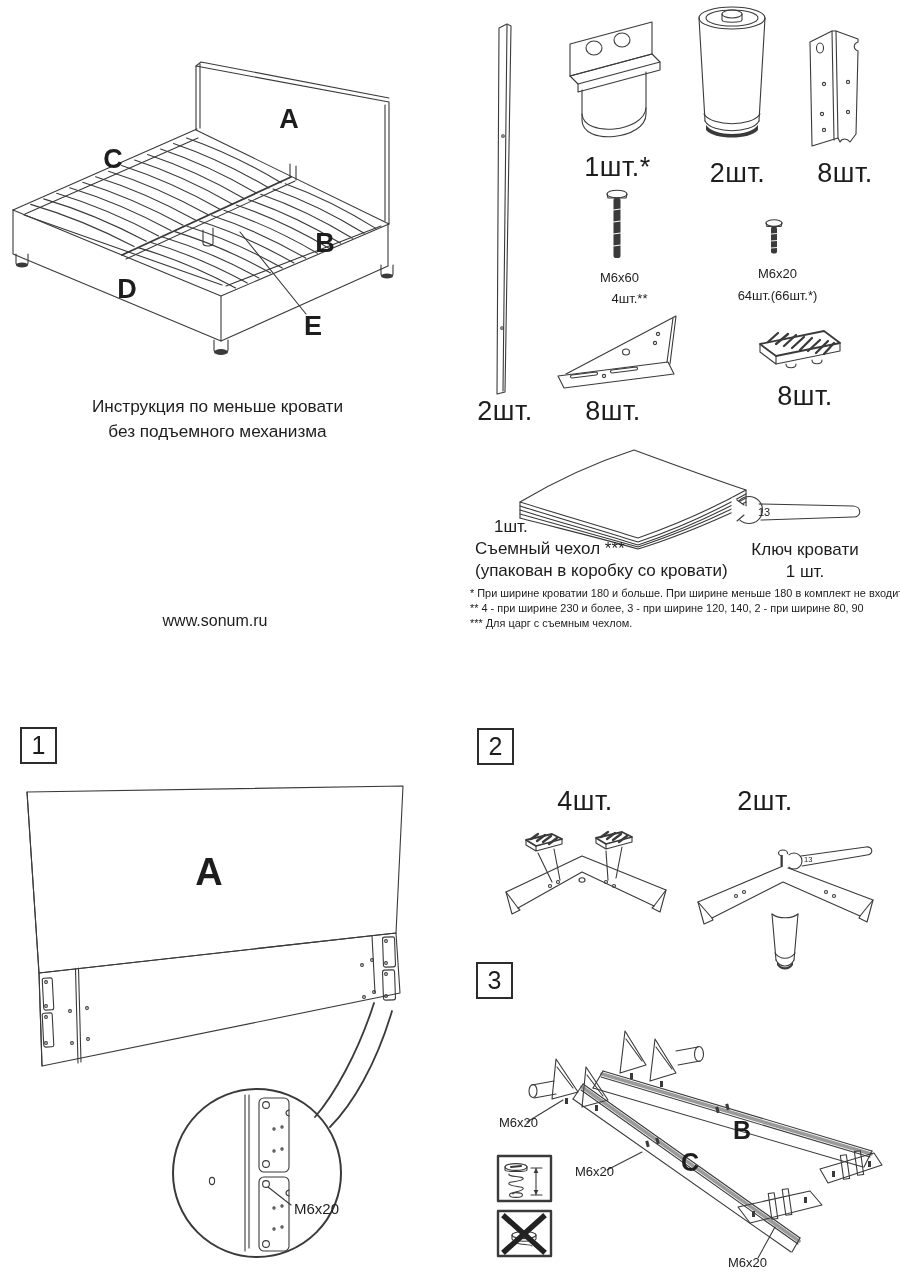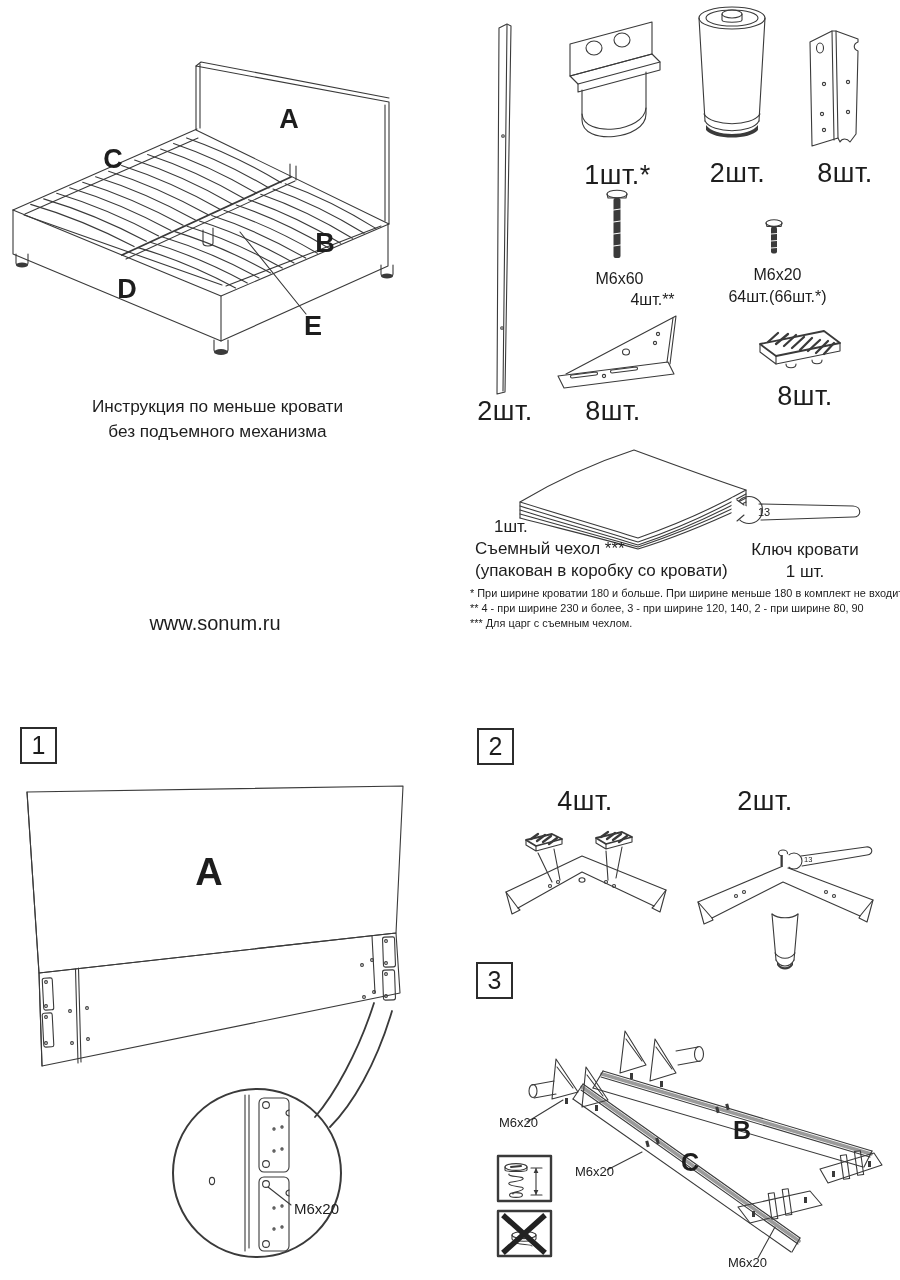--- a/index.html
+++ b/index.html
@@ -9,21 +9,21 @@
   svg path,svg line,svg rect,svg circle,svg ellipse,svg polyline,svg polygon{
       stroke:#3a3a3a;fill:none;stroke-width:1.1;stroke-linejoin:round;stroke-linecap:round;}
   svg .fd{fill:#3a3a3a;stroke:none;}
   svg .wh{fill:#ffffff;stroke:#ffffff;}
   svg .stripe{stroke:#9a9a9a;stroke-width:3.6;}
   svg .hatch{stroke-width:2.3;}
   svg .bold{stroke-width:1.8;}
   svg text{fill:#1d1d1d;stroke:none;font-family:"Liberation Sans",sans-serif;}
   .lbl{position:absolute;white-space:nowrap;}
   .big{font-size:27px;letter-spacing:0.5px;}
-  .med{font-size:16px;}
+  .med{font-size:13px;}
   .cap{font-size:17px;line-height:22px;text-align:right;}
   .small{font-size:10.9px;line-height:15px;}
   .ctr{text-align:center;}
   .stepbox{position:absolute;width:33px;height:33px;border:2.3px solid #2c2c2c;
            display:flex;align-items:center;justify-content:center;font-size:25px;background:#fff;z-index:5;}
 </style>
 </head>
 <body>
 
 <div class="sheet">
@@ -93,21 +93,21 @@
     <text x="113" y="166" font-size="27" font-weight="600" text-anchor="middle">C</text>
     <text x="325" y="250" font-size="27" font-weight="600" text-anchor="middle">B</text>
     <text x="127" y="296" font-size="27" font-weight="600" text-anchor="middle">D</text>
     <text x="313" y="333" font-size="27" font-weight="600" text-anchor="middle">E</text>
   </svg>
 
   <div class="lbl cap ctr" style="left:55px;top:394px;width:325px;font-size:17.2px;line-height:24.5px">
     <div>Инструкция по меньше кровати</div>
     <div>без подъемного механизма</div>
   </div>
-  <div class="lbl ctr" style="left:105px;top:612px;width:220px;font-size:20px">www.sonum.ru</div>
+  <div class="lbl ctr" style="left:105px;top:612px;width:220px;font-size:16px">www.sonum.ru</div>
 
   <svg style="left:492px;top:18px;width:30px;height:380px" viewBox="0 0 30 380">
     <path d="M7,10 L15,6 L19,8 L13,374 L5,376 Z"></path>
     <path d="M15,7 L11,373"></path>
     <circle cx="11" cy="118" r="1.3"></circle>
       <circle cx="10" cy="310" r="1.3"></circle>
   </svg>
 
   <svg style="left:556px;top:10px;width:110px;height:150px" viewBox="0 0 110 150">
     <path d="M14,34 L96,12 L96,44 L14,66 Z"></path>
@@ -185,25 +185,25 @@
   </svg>
 
   <svg style="left:735px;top:480px;width:150px;height:58px" viewBox="0 0 150 58">
     <circle cx="14" cy="30" r="13.5"></circle>
     <polygon points="-2,19 14,30 -2,43" class="wh" style="stroke-width:3"></polygon>
     <path d="M2,20 L9,25 M2,41 L9,35"></path>
     <path d="M24,24 L118,26 C127,26.5 127,37.5 118,37 L26,40"></path>
     <text x="23" y="36" font-size="11">13</text>
   </svg>
 
-  <div class="lbl big ctr" style="left:560px;top:160px;width:115px">1шт.*</div>
+  <div class="lbl big ctr" style="left:560px;top:152px;width:115px">1шт.*</div>
   <div class="lbl big ctr" style="left:690px;top:158px;width:95px">2шт.</div>
   <div class="lbl big ctr" style="left:800px;top:158px;width:90px">8шт.</div>
   <div class="lbl med ctr" style="left:572px;top:270px;width:95px">M6x60</div>
-  <div class="lbl med ctr" style="left:605px;top:291px;width:95px">4шт.**</div>
+  <div class="lbl med ctr" style="left:582px;top:291px;width:95px">4шт.**</div>
   <div class="lbl med ctr" style="left:715px;top:266px;width:125px">M6x20</div>
   <div class="lbl med ctr" style="left:715px;top:288px;width:125px">64шт.(66шт.*)</div>
   <div class="lbl big ctr" style="left:465px;top:396px;width:80px">2шт.</div>
   <div class="lbl big ctr" style="left:568px;top:396px;width:90px">8шт.</div>
   <div class="lbl big ctr" style="left:760px;top:381px;width:90px">8шт.</div>
   <div class="lbl cap" style="left:494px;top:516px">1шт.</div>
   <div class="lbl cap" style="left:475px;top:538px">Съемный чехол ***</div>
   <div class="lbl cap" style="left:475px;top:560px">(упакован в коробку со кровати)</div>
   <div class="lbl cap ctr" style="left:740px;top:539px;width:130px">Ключ кровати</div>
   <div class="lbl cap ctr" style="left:740px;top:561px;width:130px">1 шт.</div>

